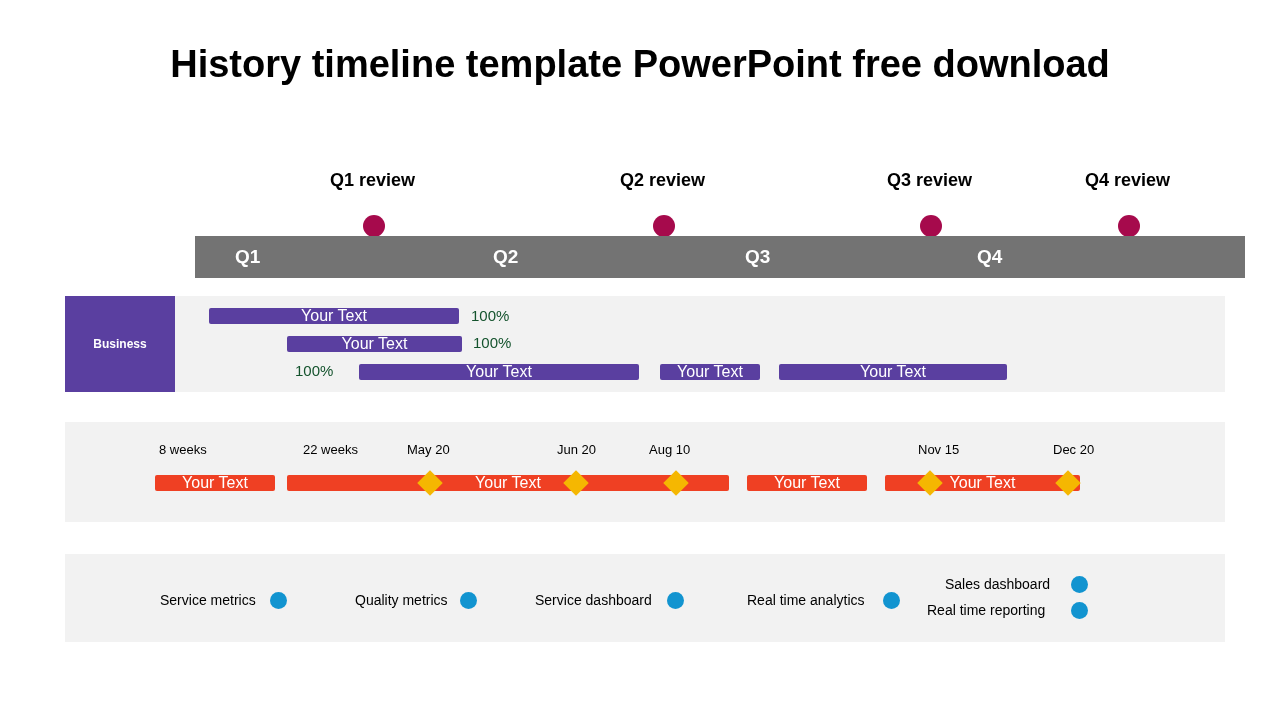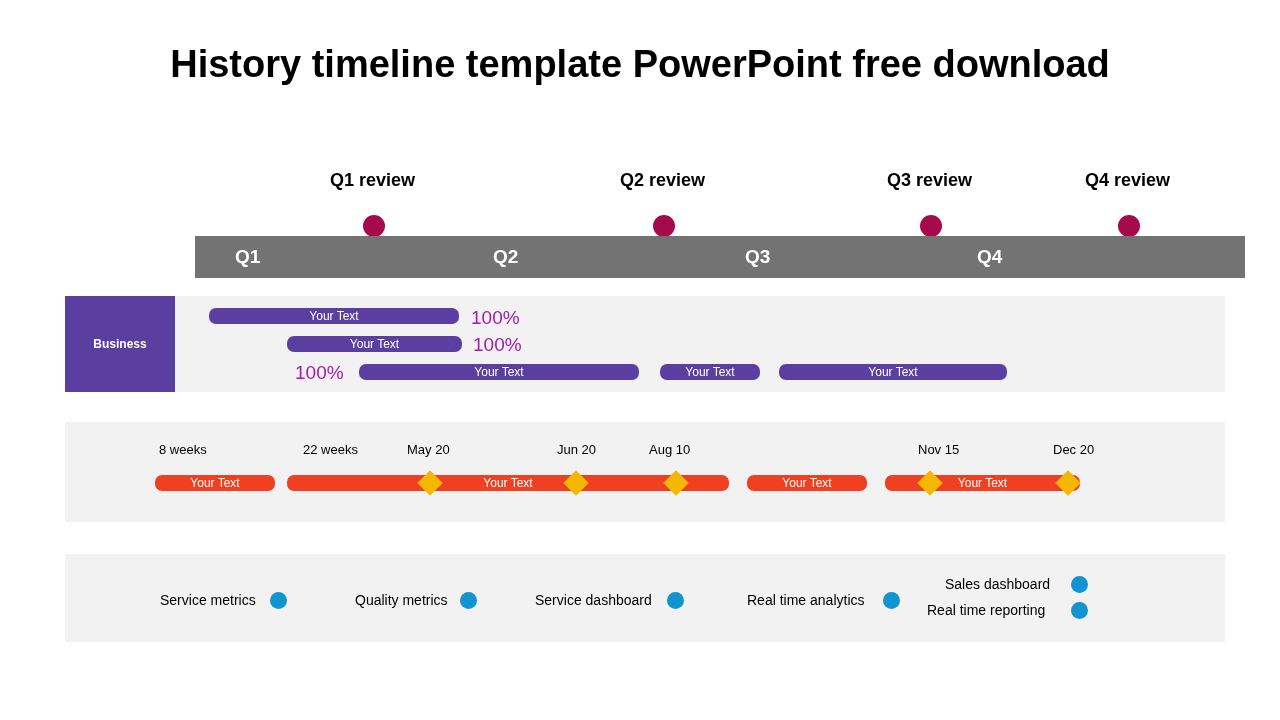--- a/index.html
+++ b/index.html
@@ -73,32 +73,32 @@
     padding: 4px;
   }
   .lane-body {
     flex: 1;
     background: #f2f2f2;
     position: relative;
   }
   .bar {
     position: absolute;
     height: 16px;
-    border-radius: 7px;
+    border-radius: 2px;
     color: #fff;
-    font-size: 12px;
+    font-size: 16px;
     display: flex;
     align-items: center;
     justify-content: center;
     white-space: nowrap;
   }
   .pct {
     position: absolute;
-    font-size: 19px;
-    color: #a21caf;
+    font-size: 15px;
+    color: #14532d;
   }
   .dlabel {
     position: absolute;
     font-size: 13px;
     color: #000;
     white-space: nowrap;
   }
   .diamond {
     position: absolute;
     width: 18px;

